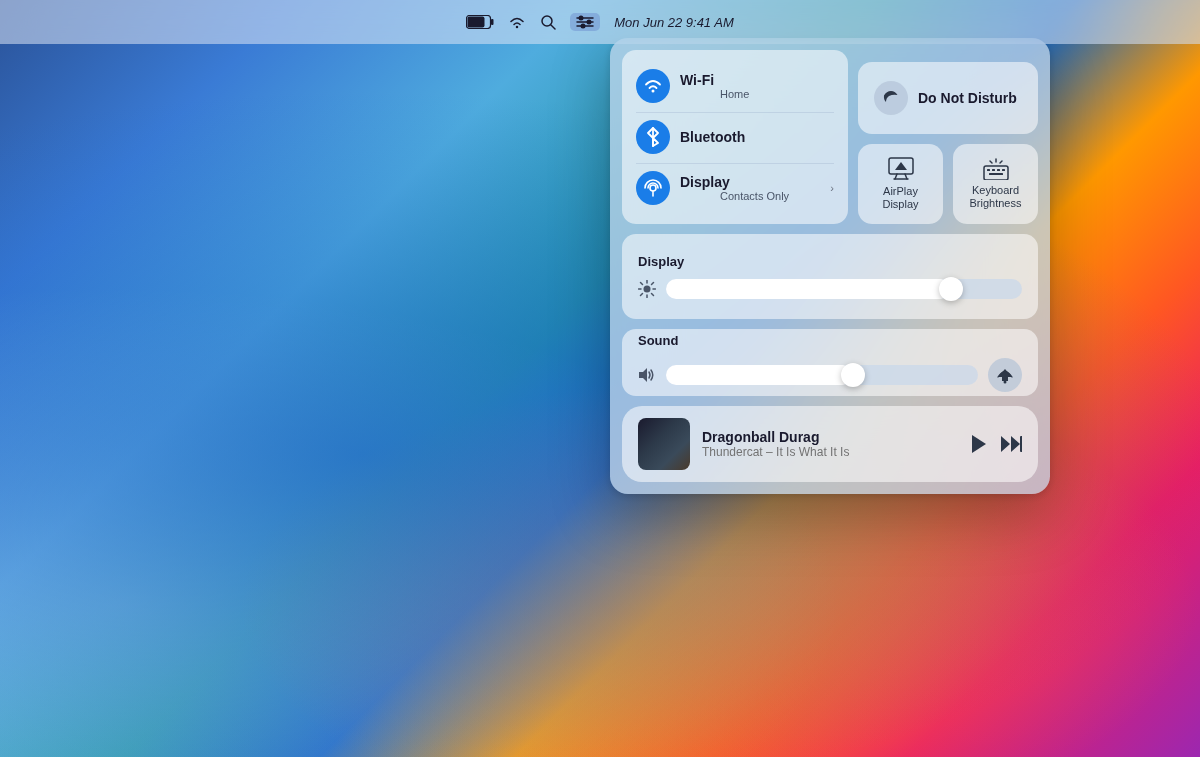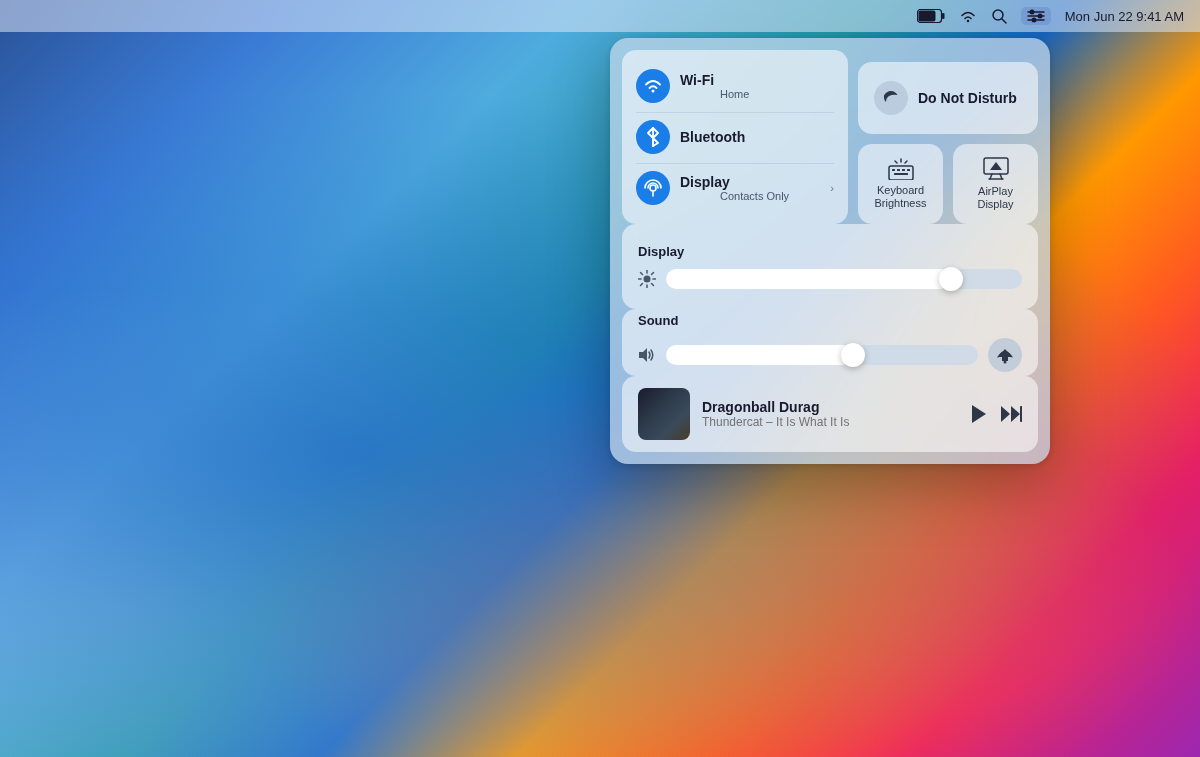--- a/index.html
+++ b/index.html
@@ -39,30 +39,31 @@
         radial-gradient(ellipse 80% 60% at 60% 80%, rgba(255,150,50,0.5) 0%, transparent 50%),
         radial-gradient(ellipse 100% 70% at 10% 80%, rgba(200,220,255,0.4) 0%, transparent 60%);
     }
 
     
     .menubar {
       position: absolute;
       top: 0;
       left: 0;
       right: 0;
-      height: 32px;
+      height: 44px;
       background: rgba(220, 230, 245, 0.55);
       backdrop-filter: blur(20px);
       -webkit-backdrop-filter: blur(20px);
       display: flex;
       align-items: center;
-      justify-content: flex-end;
+      justify-content: center;
       padding: 0 16px;
       gap: 14px;
       z-index: 100;
+      font-style: italic;
     }
 
     .menubar-right {
       display: flex;
       align-items: center;
       gap: 14px;
     }
 
     .menubar-icon {
       font-size: 13px;
@@ -90,21 +91,21 @@
       top: 38px;
       right: 150px;
       width: 440px;
       background: rgba(195, 215, 235, 0.75);
       backdrop-filter: blur(40px);
       -webkit-backdrop-filter: blur(40px);
       border-radius: 18px;
       padding: 12px;
       display: flex;
       flex-direction: column;
-      gap: 0;
+      gap: 10px;
       box-shadow: 0 20px 60px rgba(0,0,0,0.3), 0 2px 8px rgba(0,0,0,0.15);
     }
 
     
     .top-row {
       display: flex;
       gap: 10px;
     }
 
     
@@ -310,21 +311,21 @@
       justify-content: center;
       cursor: pointer;
       font-size: 16px;
       color: #2d3748;
       flex-shrink: 0;
     }
 
     
     .now-playing {
       background: rgba(255,255,255,0.55);
-      border-radius: 14px;
+      border-radius: 20px;
       padding: 12px 16px;
       display: flex;
       align-items: center;
       gap: 12px;
     }
 
     .album-art {
       width: 52px;
       height: 52px;
       border-radius: 8px;
@@ -485,50 +486,50 @@
       <div class="dnd-tile">
         <div class="dnd-icon-circle">
           <svg width="20" height="20" viewBox="0 0 20 20">
             <path d="M10 3 Q14 3 16.5 7 Q12 6 8 8 Q5 10 5 14 Q2.5 11.5 3 7.5 Q5.5 3 10 3Z" fill="#2d3748"></path>
           </svg>
         </div>
         <div class="dnd-text">Do Not Disturb</div>
       </div>
 
       <div class="small-tiles-row">
-
-        <div class="small-tile">
-          <div class="small-tile-icon">
-            <svg width="28" height="22" viewBox="0 0 28 22">
-              <rect x="2" y="8" width="24" height="14" rx="2" fill="none" stroke="#2d3748" stroke-width="1.5"></rect>
-              <rect x="5" y="11" width="3" height="2" rx="0.5" fill="#2d3748"></rect>
-              <rect x="10" y="11" width="3" height="2" rx="0.5" fill="#2d3748"></rect>
-              <rect x="15" y="11" width="3" height="2" rx="0.5" fill="#2d3748"></rect>
-              <rect x="20" y="11" width="3" height="2" rx="0.5" fill="#2d3748"></rect>
-              <rect x="7" y="15" width="14" height="2" rx="0.5" fill="#2d3748"></rect>
-
-              <line x1="14" y1="1" x2="14" y2="4" stroke="#2d3748" stroke-width="1.5" stroke-linecap="round"></line>
-              <line x1="8" y1="3" x2="10" y2="5" stroke="#2d3748" stroke-width="1.5" stroke-linecap="round"></line>
-              <line x1="20" y1="3" x2="18" y2="5" stroke="#2d3748" stroke-width="1.5" stroke-linecap="round"></line>
-            </svg>
-          </div>
-          <div class="small-tile-label">Keyboard Brightness</div>
-        </div>
 
         <div class="small-tile">
           <div class="small-tile-icon">
             <svg width="28" height="24" viewBox="0 0 28 24">
               <rect x="2" y="1" width="24" height="16" rx="2" fill="none" stroke="#2d3748" stroke-width="1.5"></rect>
               <line x1="10" y1="17" x2="8" y2="22" stroke="#2d3748" stroke-width="1.5" stroke-linecap="round"></line>
               <line x1="18" y1="17" x2="20" y2="22" stroke="#2d3748" stroke-width="1.5" stroke-linecap="round"></line>
               <line x1="7" y1="22" x2="21" y2="22" stroke="#2d3748" stroke-width="1.5" stroke-linecap="round"></line>
               <polygon points="14,5 20,13 8,13" fill="#2d3748"></polygon>
             </svg>
           </div>
           <div class="small-tile-label">AirPlay Display</div>
+        </div>
+
+        <div class="small-tile">
+          <div class="small-tile-icon">
+            <svg width="28" height="22" viewBox="0 0 28 22">
+              <rect x="2" y="8" width="24" height="14" rx="2" fill="none" stroke="#2d3748" stroke-width="1.5"></rect>
+              <rect x="5" y="11" width="3" height="2" rx="0.5" fill="#2d3748"></rect>
+              <rect x="10" y="11" width="3" height="2" rx="0.5" fill="#2d3748"></rect>
+              <rect x="15" y="11" width="3" height="2" rx="0.5" fill="#2d3748"></rect>
+              <rect x="20" y="11" width="3" height="2" rx="0.5" fill="#2d3748"></rect>
+              <rect x="7" y="15" width="14" height="2" rx="0.5" fill="#2d3748"></rect>
+
+              <line x1="14" y1="1" x2="14" y2="4" stroke="#2d3748" stroke-width="1.5" stroke-linecap="round"></line>
+              <line x1="8" y1="3" x2="10" y2="5" stroke="#2d3748" stroke-width="1.5" stroke-linecap="round"></line>
+              <line x1="20" y1="3" x2="18" y2="5" stroke="#2d3748" stroke-width="1.5" stroke-linecap="round"></line>
+            </svg>
+          </div>
+          <div class="small-tile-label">Keyboard Brightness</div>
         </div>
       </div>
     </div>
   </div>
 
   <div class="slider-section">
     <div class="section-label">Display</div>
     <div class="slider-row">
       <div class="slider-icon">
         <svg width="18" height="18" viewBox="0 0 18 18">

